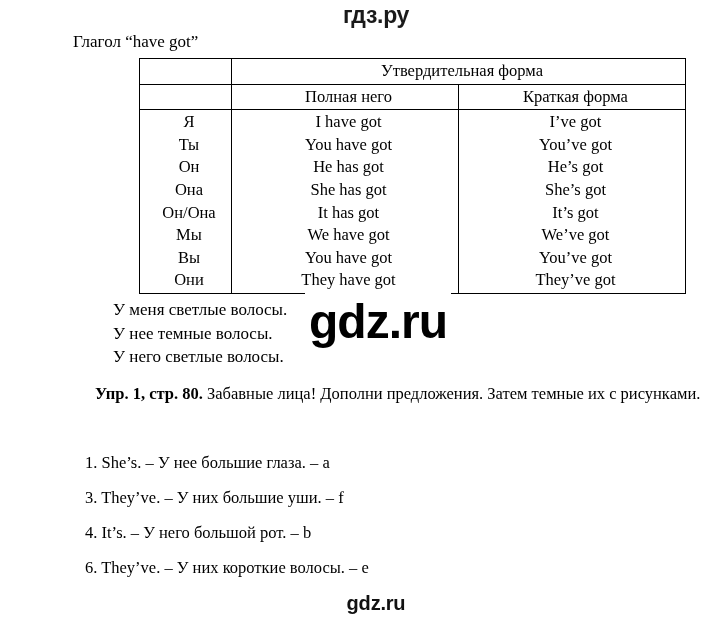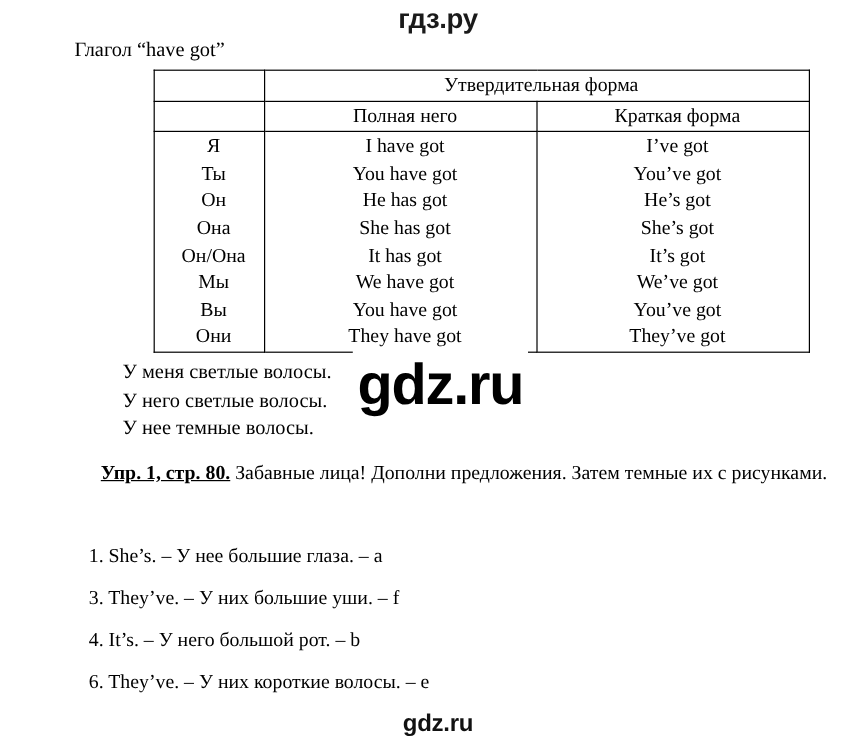--- a/index.html
+++ b/index.html
@@ -27,21 +27,21 @@
     font-weight: bold;
     font-size: 23px;
     letter-spacing: -0.3px;
     color: #1a1a1a;
   }
 
   
   .sheet {
     position: absolute;
     top: 0;
-    left: 5px;
+    left: 16px;
     width: 600px;
     height: 619px;
   }
 
   .heading {
     position: absolute;
     left: 57px;
     top: 32px;
     font-size: 17px;
     line-height: 20px;
@@ -113,21 +113,20 @@
     left: 57px;
     top: 382px;
     width: 640px;
     font-size: 16.5px;
     line-height: 23.5px;
     text-indent: 22px;
     text-align: left;
   }
   .exercise .ex-label {
     font-weight: bold;
-    text-decoration: underline;
   }
 
   .answers {
     position: absolute;
     left: 57px;
     top: 441px;
     font-size: 16.5px;
   }
   .answers div {
     line-height: 27px;
@@ -200,22 +199,22 @@
           <div>We’ve got</div>
           <div>You’ve got</div>
           <div>They’ve got</div>
         </td>
       </tr>
     </tbody>
   </table>
 
   <div class="sentences">
     <div>У меня светлые волосы.</div>
+    <div>У нее темные волосы.</div>
     <div>У него светлые волосы.</div>
-    <div>У нее темные волосы.</div>
   </div>
 
   <div class="watermark-big">gdz.ru</div>
 
   <div class="exercise">
     <span class="ex-label">Упр. 1, стр. 80.</span><span> Забавные лица! Дополни предложения. Затем темные их с рисунками.</span>
   </div>
 
   <div class="answers">
     <div>1. She’s. – У нее большие глаза. – a</div>

